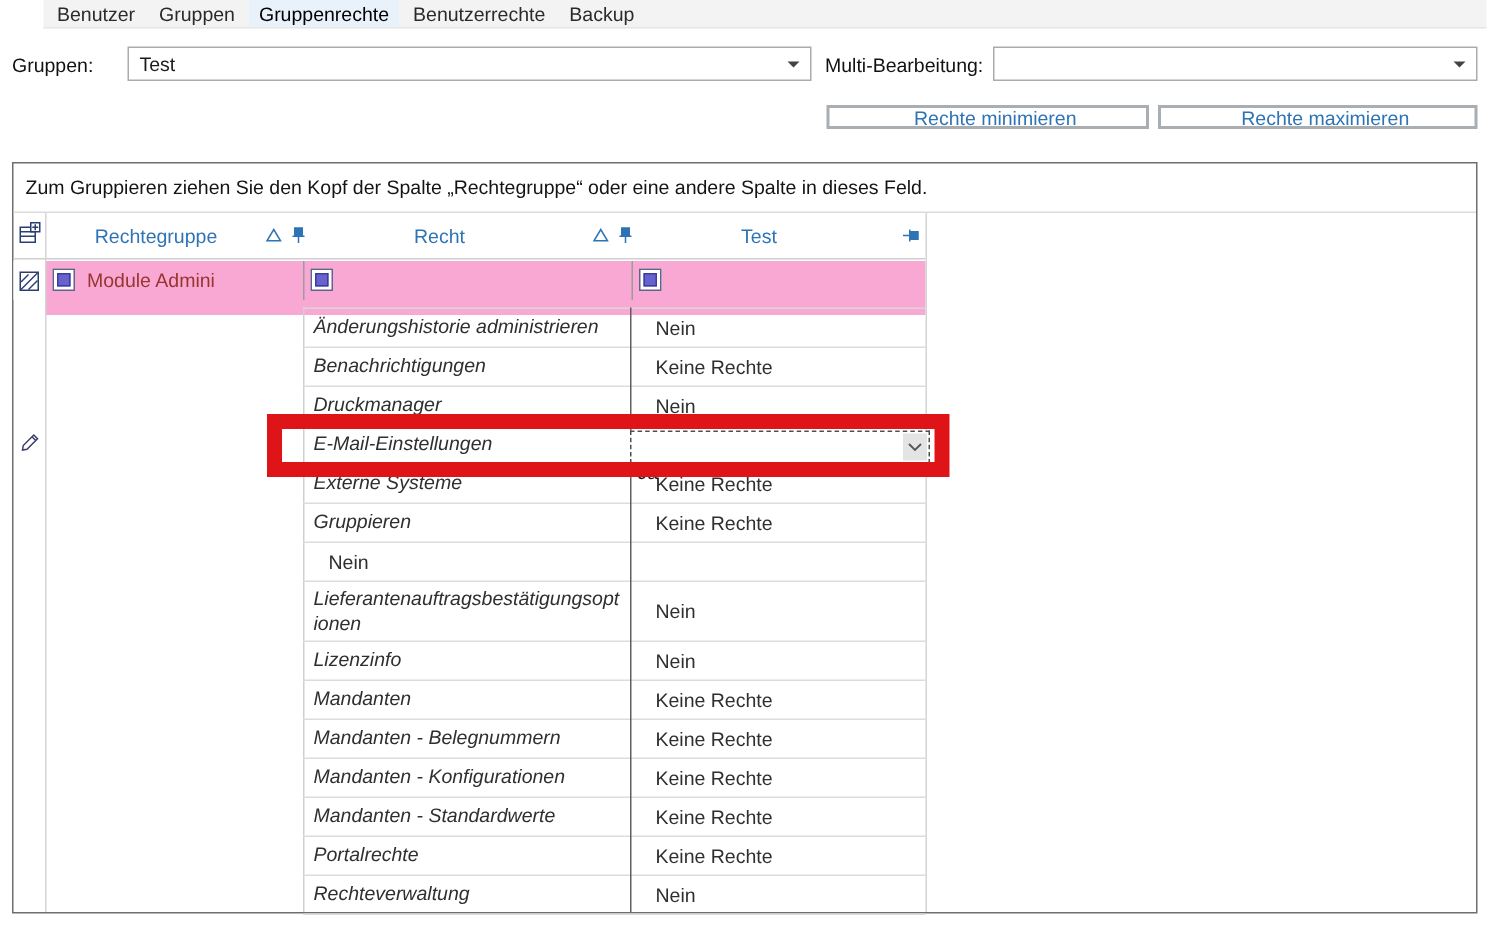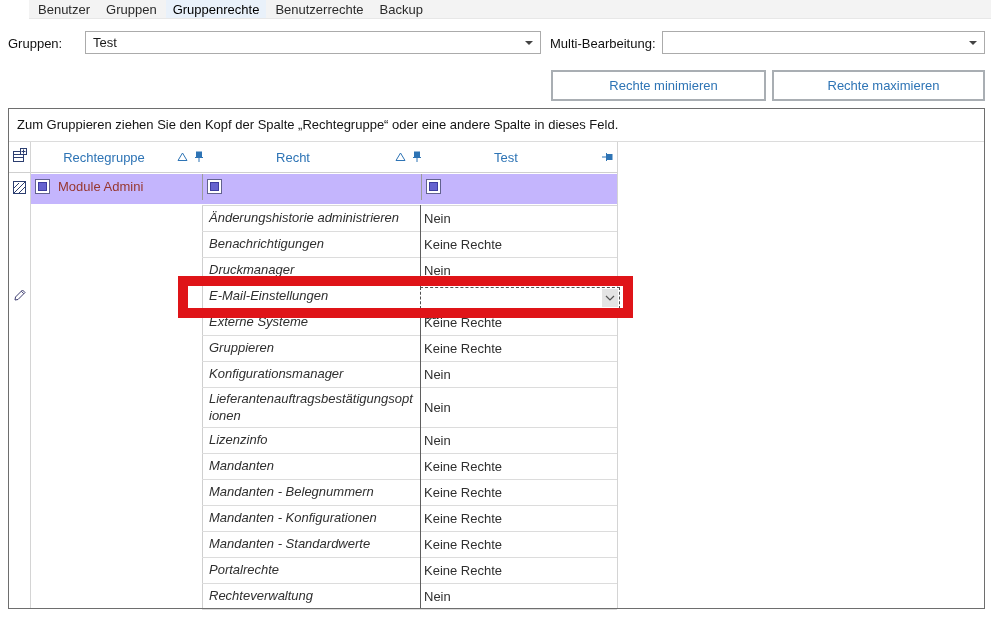--- a/index.html
+++ b/index.html
@@ -20,21 +20,21 @@
   
   .lbl{position:absolute;font-size:13px;color:#111;white-space:nowrap;}
   #lbl-gruppen{left:8px;top:36px;}
   #lbl-multi{left:550px;top:36px;}
   .dd{position:absolute;height:23px;border:1px solid #ababab;background:#fff;box-sizing:border-box;}
   #dd-gruppen{left:85px;top:31px;width:456px;}
   #dd-multi{left:662px;top:31px;width:323px;}
   .dd-val{position:absolute;left:7px;top:3px;font-size:13px;color:#1a1a1a;}
   .dd-arrow{position:absolute;right:7px;top:9px;width:0;height:0;
     border-left:4px solid transparent;border-right:4px solid transparent;border-top:4px solid #444;}
-  .btn{position:absolute;top:70px;height:31px;background:#fff;border:2px solid #a9aeb3;
+  .btn{position:absolute;top:70px;height:16px;background:#fff;border:2px solid #a9aeb3;
     box-sizing:border-box;color:#2e74b5;font-size:13px;display:flex;align-items:center;
     justify-content:center;cursor:pointer;font-family:inherit;padding-left:16px;}
   #btn-min{left:551px;width:215px;}
   #btn-max{left:772px;width:213px;}
   
   .grid{position:absolute;left:8px;top:108px;width:975px;height:499px;
     border:1px solid #6e6e6e;background:#fff;}
   .group-hint{position:absolute;left:8px;top:0;height:32px;line-height:32px;
     font-size:13px;color:#141414;white-space:nowrap;}
   .hline{position:absolute;height:1px;background:#d4d4d4;}
@@ -46,21 +46,21 @@
   #hdr-rechtegruppe{left:21px;width:148px;}
   #hdr-recht{left:193px;width:182px;}
   #hdr-test{left:412px;width:170px;}
   .hdr-icons{position:absolute;top:33px;height:30px;display:flex;align-items:center;gap:5px;}
   #icons-rechtegruppe{left:168px;}
   #icons-recht{left:386px;}
   #icon-pin-test{left:592px;}
   
   .filter-ind{position:absolute;left:0;top:65px;width:21px;height:26px;background:#fff;
     display:flex;align-items:center;justify-content:center;}
-  .filter-strip{position:absolute;left:21px;top:65px;width:587px;height:30px;background:#c4b5fd;text-align:right;}
+  .filter-strip{position:absolute;left:21px;top:65px;width:587px;height:36px;background:#f9a8d4;text-align:right;}
   .filter-sep{position:absolute;top:0;width:1px;height:26px;background:#9c9c9c;}
   .filter-btn{position:absolute;top:5px;width:15px;height:15px;border:1px solid #62628e;
     background:#fff;display:flex;align-items:center;justify-content:center;box-sizing:border-box;}
   .filter-btn .sq{width:7px;height:7px;background:#6663cf;border:1px solid #3d3d9e;}
   .filter-text{position:absolute;left:28px;top:0;line-height:26px;font-size:13px;color:#97362e;white-space:nowrap;}
   
   .vline{position:absolute;width:1px;background:#d4d4d4;}
   #v-indicator{left:21px;top:33px;height:466px;}
   #v-group{left:193px;top:96px;height:403px;background:#cfcfcf;}
   #v-recht{left:411px;top:96px;height:403px;background:#5f5f5f;z-index:2;}
@@ -69,21 +69,21 @@
     display:flex;align-items:center;padding-left:7px;box-sizing:border-box;
     font-size:13px;color:#3f3f3f;}
   .pencil{position:absolute;left:3px;top:178px;width:16px;height:16px;}
   
   #rows{position:absolute;left:193px;top:96px;width:415px;border-top:1px solid #d8d8d8;box-sizing:border-box;}
   .row{display:flex;border-bottom:1px solid #dcdcdc;height:25px;box-sizing:content-box;}
   .row.tall{height:39px;}
   .cell-recht{width:218px;padding-left:7px;padding-right:6px;box-sizing:border-box;
     font-size:13px;color:#2f2f2f;display:flex;align-items:center;line-height:1.3;
     overflow-wrap:anywhere;font-style:italic;}
-  .cell-test{flex:1;padding-left:4px;box-sizing:border-box;position:relative;
+  .cell-test{flex:1;padding-left:17px;box-sizing:border-box;position:relative;
     display:flex;align-items:center;font-size:13px;color:#2f2f2f;}
   .combo{position:absolute;left:0;top:3px;width:200px;height:22px;border:1px dashed #4f4f4f;
     background:#fff;box-sizing:border-box;display:none;align-items:center;z-index:3;}
   .combo-val{padding-left:4px;font-size:13px;color:#1a1a1a;margin-top:32px;}
   .combo-btn{position:absolute;right:1px;top:1px;bottom:1px;width:16px;background:#e4e4e4;
     display:flex;align-items:center;justify-content:center;}
   
   .annotation{position:absolute;left:178px;top:276px;width:455px;height:42px;
     border:10px solid #df1418;box-sizing:border-box;z-index:5;pointer-events:none;}
 </style>
@@ -241,21 +241,20 @@
 
   <div class="row">
     <div class="cell-recht">Gruppieren</div>
     <div class="cell-test">
       <span class="val">Keine Rechte</span>
 
     </div>
   </div>
 
   <div class="row">
-    <div class="cell-recht">Konfigurationsmanager</div>
     <div class="cell-test">
       <span class="val">Nein</span>
 
     </div>
   </div>
 
   <div class="row tall">
     <div class="cell-recht">Lieferantenauftragsbestätigungsoptionen</div>
     <div class="cell-test">
       <span class="val">Nein</span>

